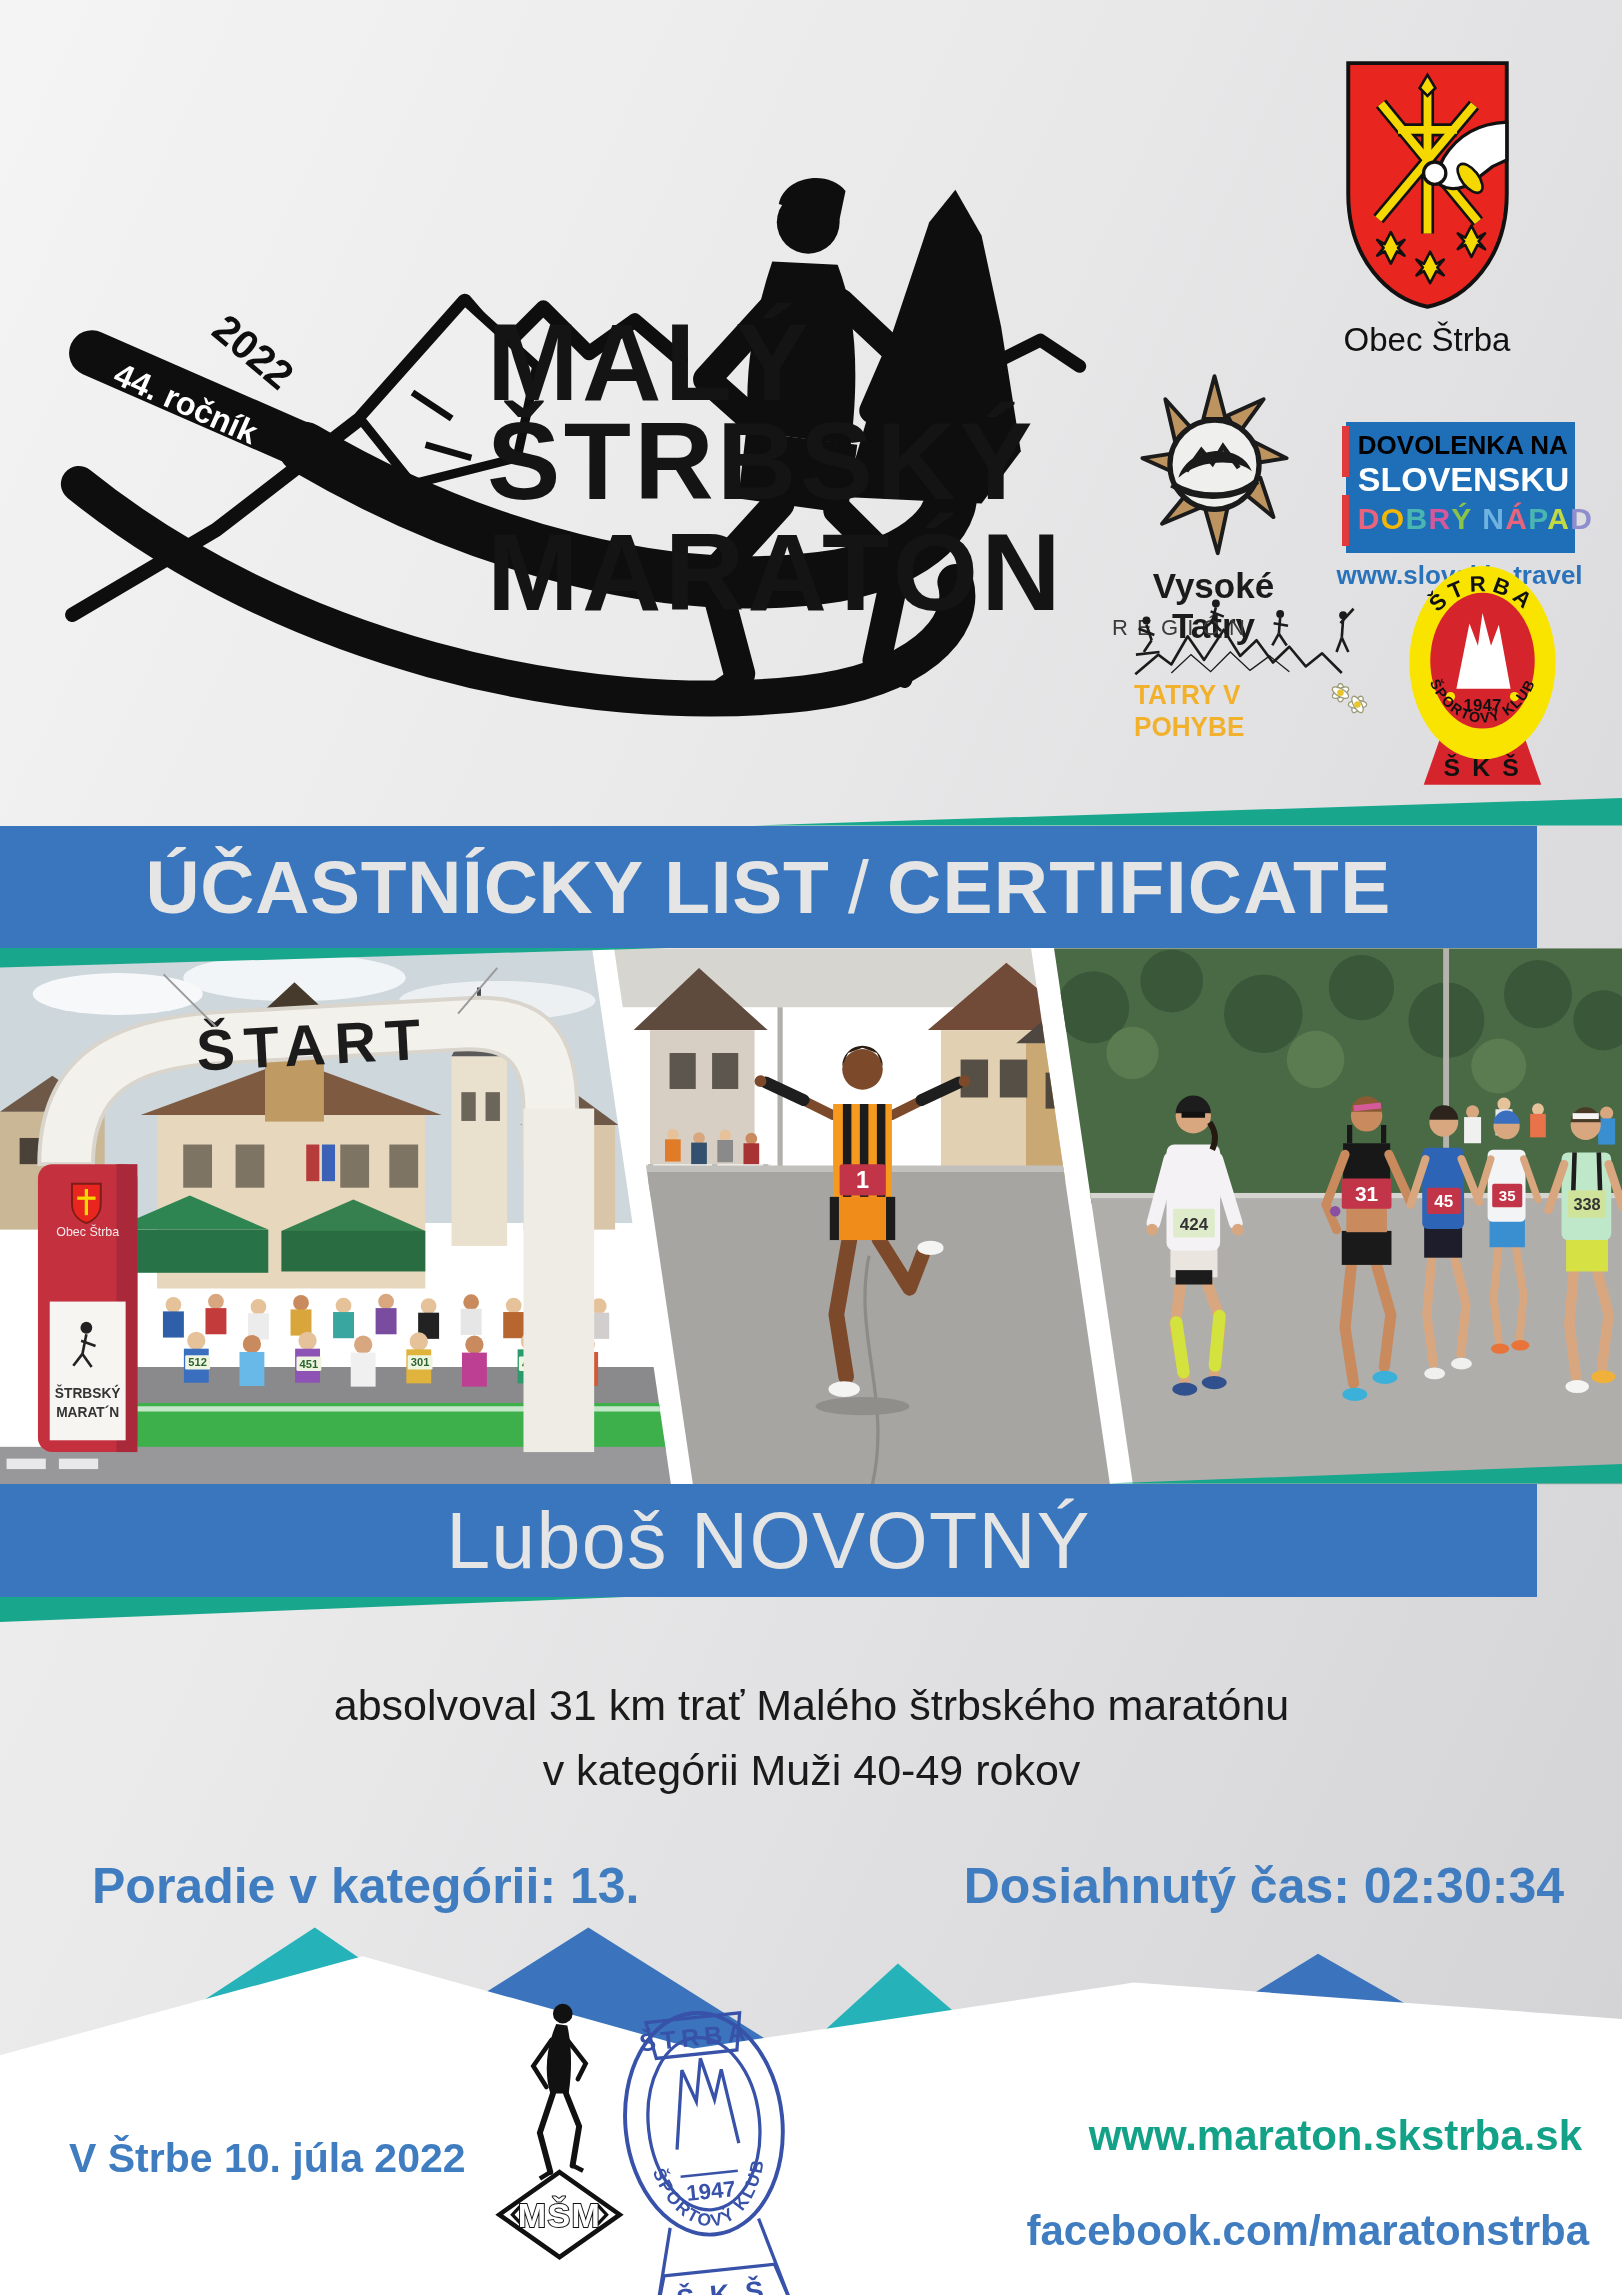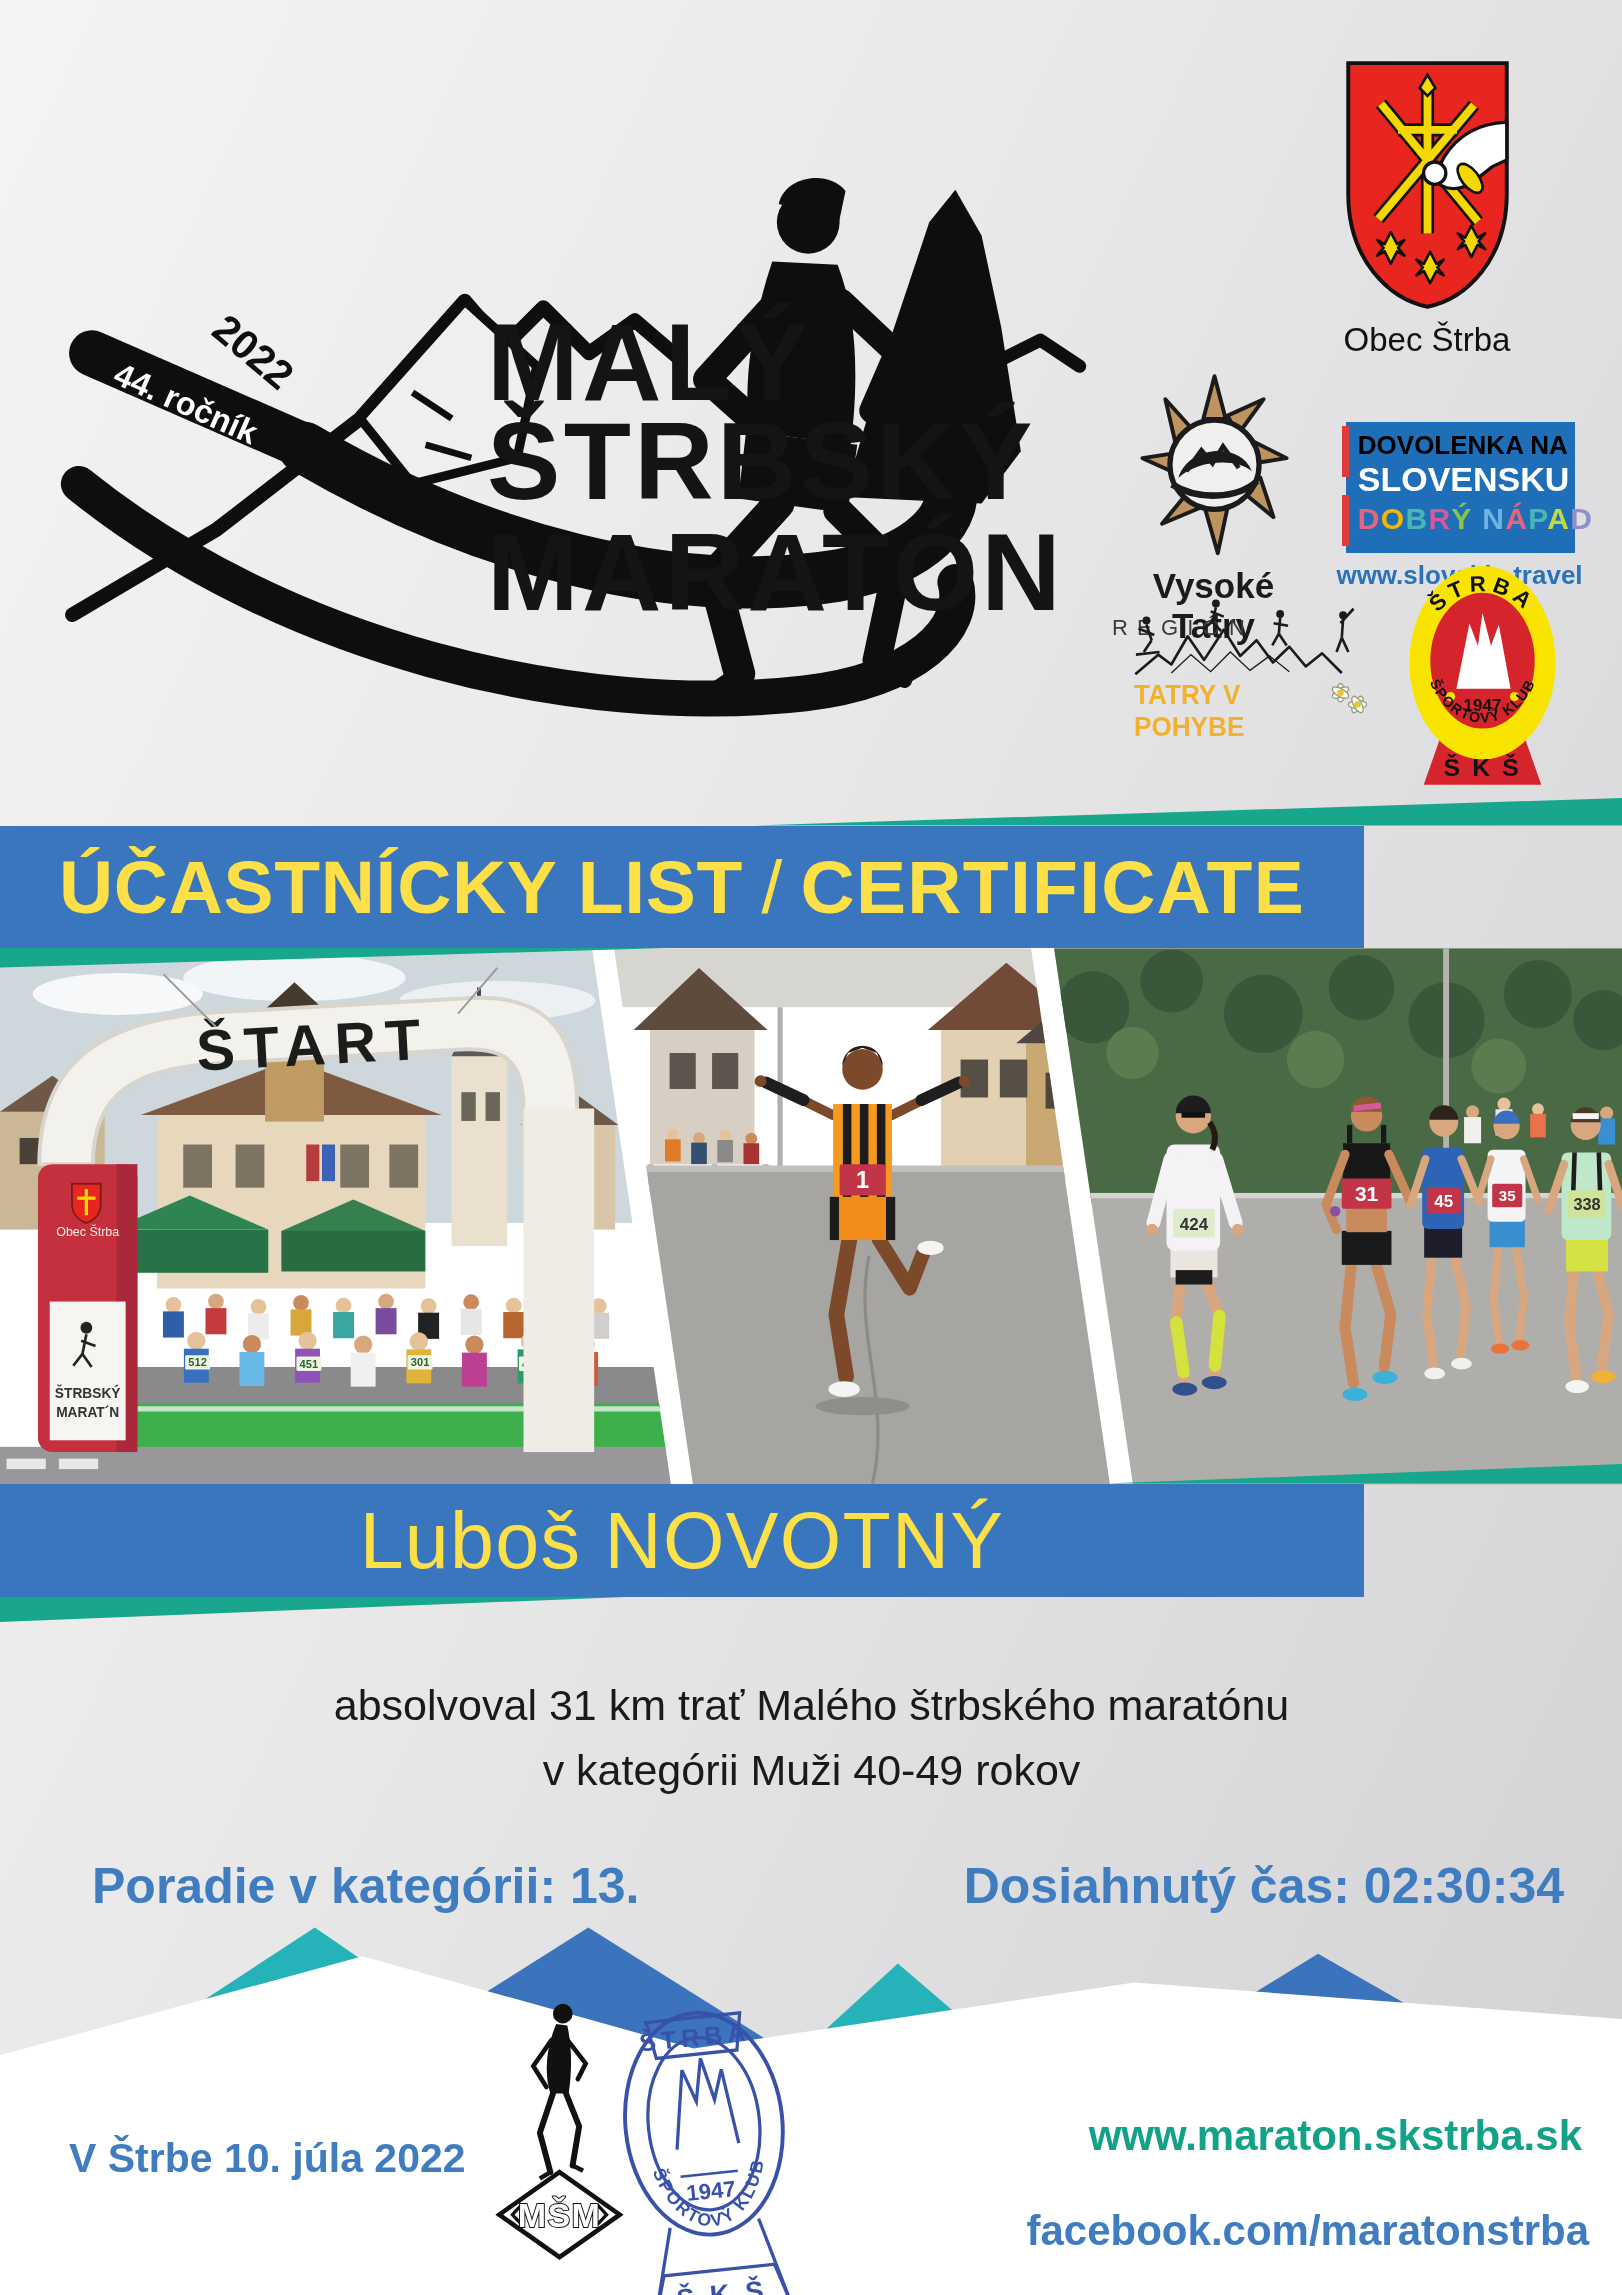--- a/index.html
+++ b/index.html
@@ -2,22 +2,22 @@
 <html style="font-size:10.5px"><head>
 <meta charset="utf-8">
 <style>
   html,body{margin:0;padding:0;background:#888;}
   .page{position:relative;width:1623px;height:2295px;overflow:hidden;
         background:linear-gradient(115deg,#f4f4f5 0%,#e9e9ea 40%,#d2d2d5 100%);
         font-family:"Liberation Sans",sans-serif;}
   .abs{position:absolute;}
   .title-line{position:absolute;left:487px;font-weight:700;font-size:110px;line-height:1;
               color:#141414;letter-spacing:3.3px;}
-  .band{position:absolute;left:0;width:1364px;background:#3a76bd;display:flex;
-        align-items:center;justify-content:center;color:#fde047;}
+  .band{position:absolute;left:0;width:1537px;background:#3a76bd;display:flex;
+        align-items:center;justify-content:center;color:#e5e5e5;}
   .wedge{position:absolute;background:#18a78c;}
   .heading-bold{font-weight:700;letter-spacing:0.7px;}
   .heading-sep{font-weight:400;margin:0 18.3px;}
   .heading-light{font-weight:700;letter-spacing:1.3px;}
   .bluetext{color:#3f7cc0;font-weight:700;}
   .result-line{position:absolute;left:0;width:1623px;text-align:center;color:#1a1a1a;
                font-size:43px;font-weight:400;}
   .photos-bg{position:absolute;left:0;top:948px;width:1623px;height:537px;background:#ffffff;}
   .pw{position:absolute;top:948px;height:537px;overflow:hidden;}
   svg text{font-family:"Liberation Sans",sans-serif;}

